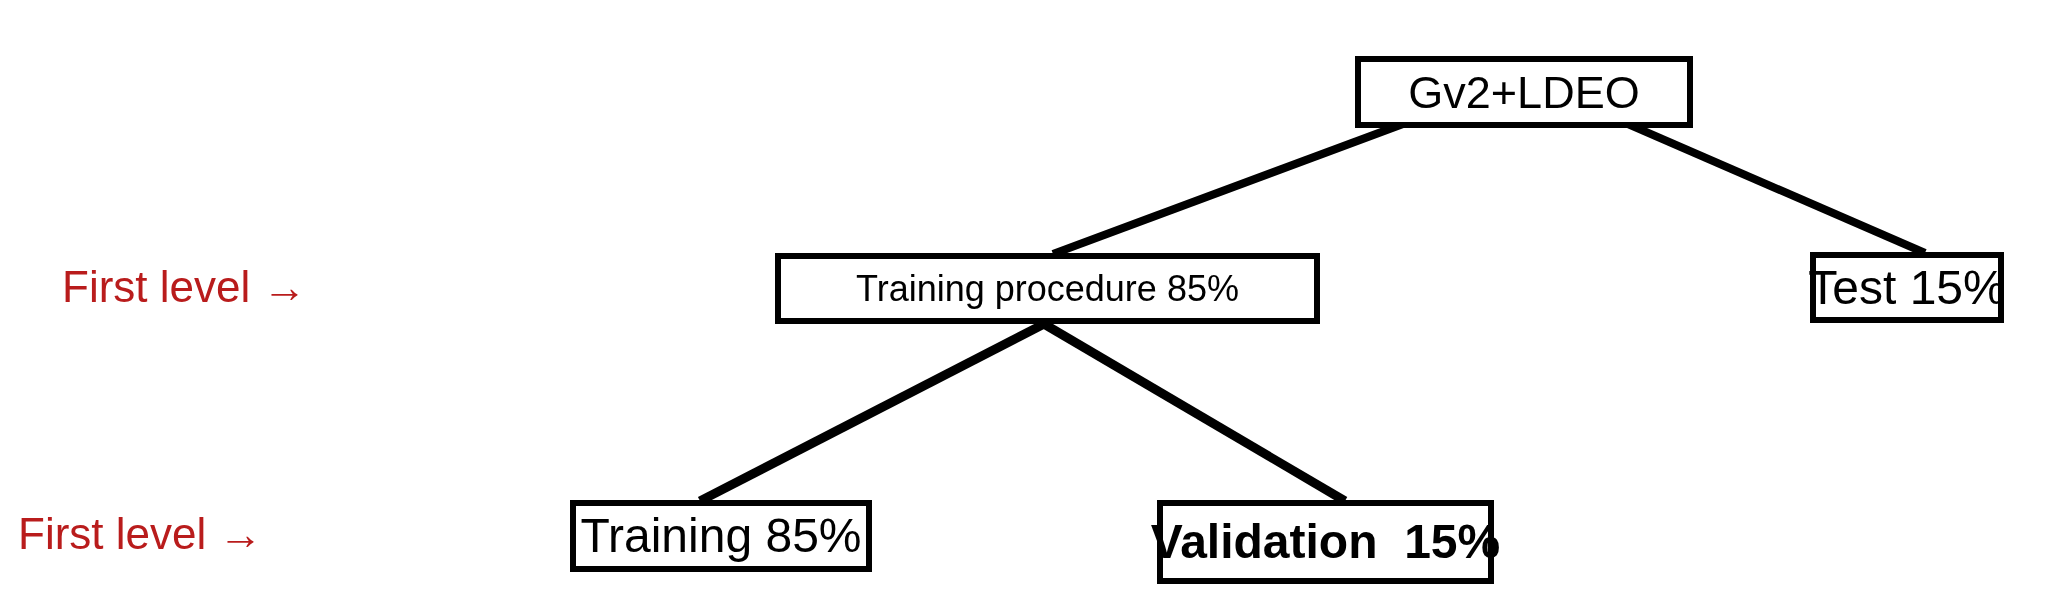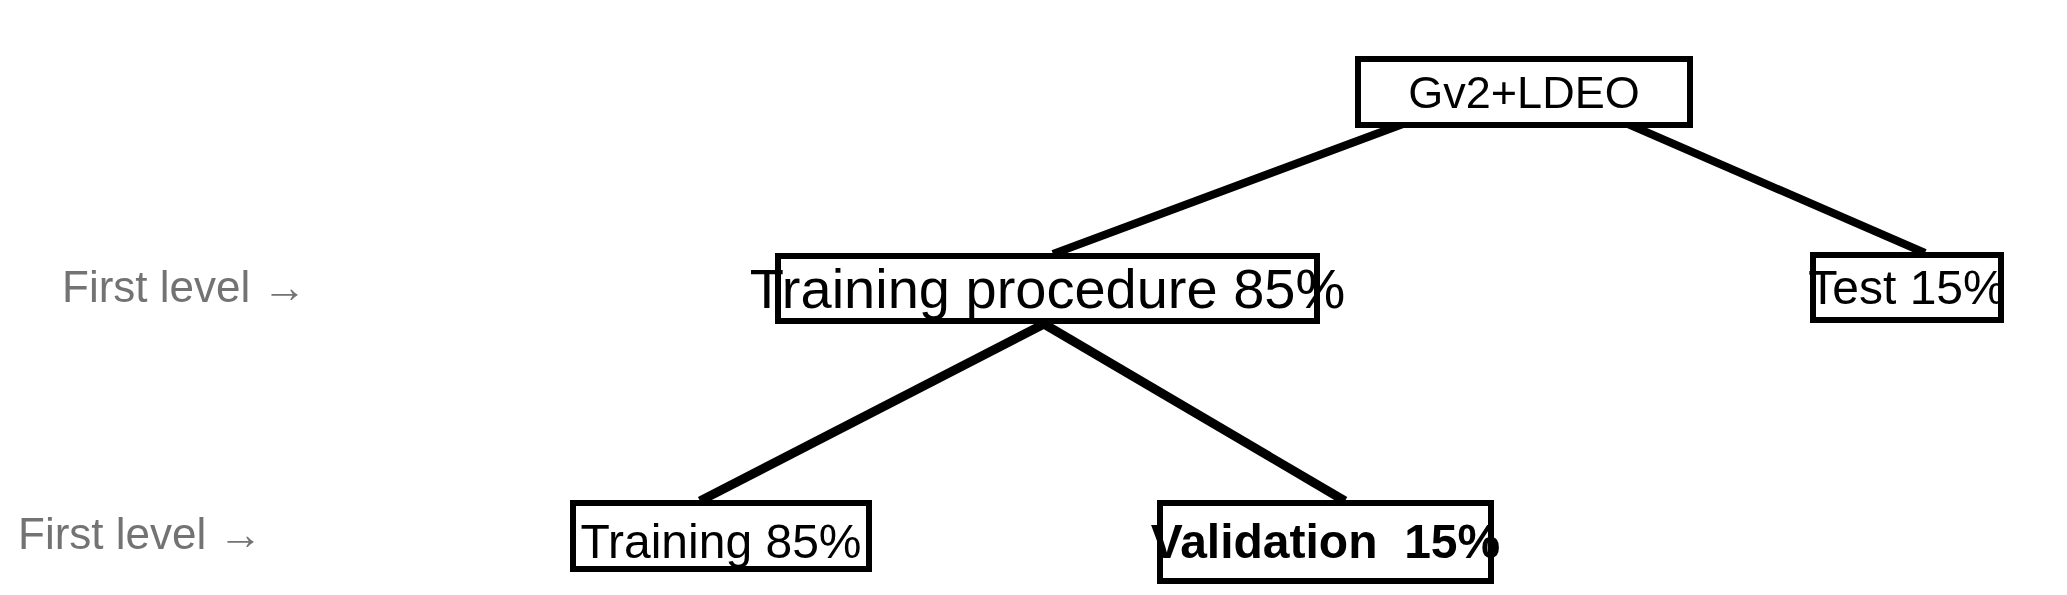--- a/index.html
+++ b/index.html
@@ -51,53 +51,52 @@
   }
   #node-root .node-label { font-size: 45px; }
 
   
   #node-training-procedure {
     left: 775px;
     top: 253px;
     width: 545px;
     height: 71px;
   }
-  #node-training-procedure .node-label { font-size: 56px; }
+  #node-training-procedure .node-label { font-size: 36px; }
 
   #node-test {
     left: 1810px;
     top: 252px;
     width: 194px;
     height: 71px;
   }
   #node-test .node-label { font-size: 48px; }
 
   
   #node-training {
     left: 570px;
     top: 500px;
     width: 302px;
     height: 72px;
-    align-items: flex-end;
   }
   #node-training .node-label { font-size: 48px; }
 
   #node-validation {
     left: 1157px;
     top: 500px;
     width: 337px;
     height: 84px;
     font-weight: bold;
   }
   #node-validation .node-label { font-size: 48px; }
 
   
   .row-label {
     position: absolute;
-    color: #737373;
+    color: #b91c1c;
     font-size: 44px;
     line-height: 1;
     white-space: pre;
     z-index: 2;
   }
   #row-label-first {
     left: 62px;
     top: 265px;
   }
   #row-label-second {

